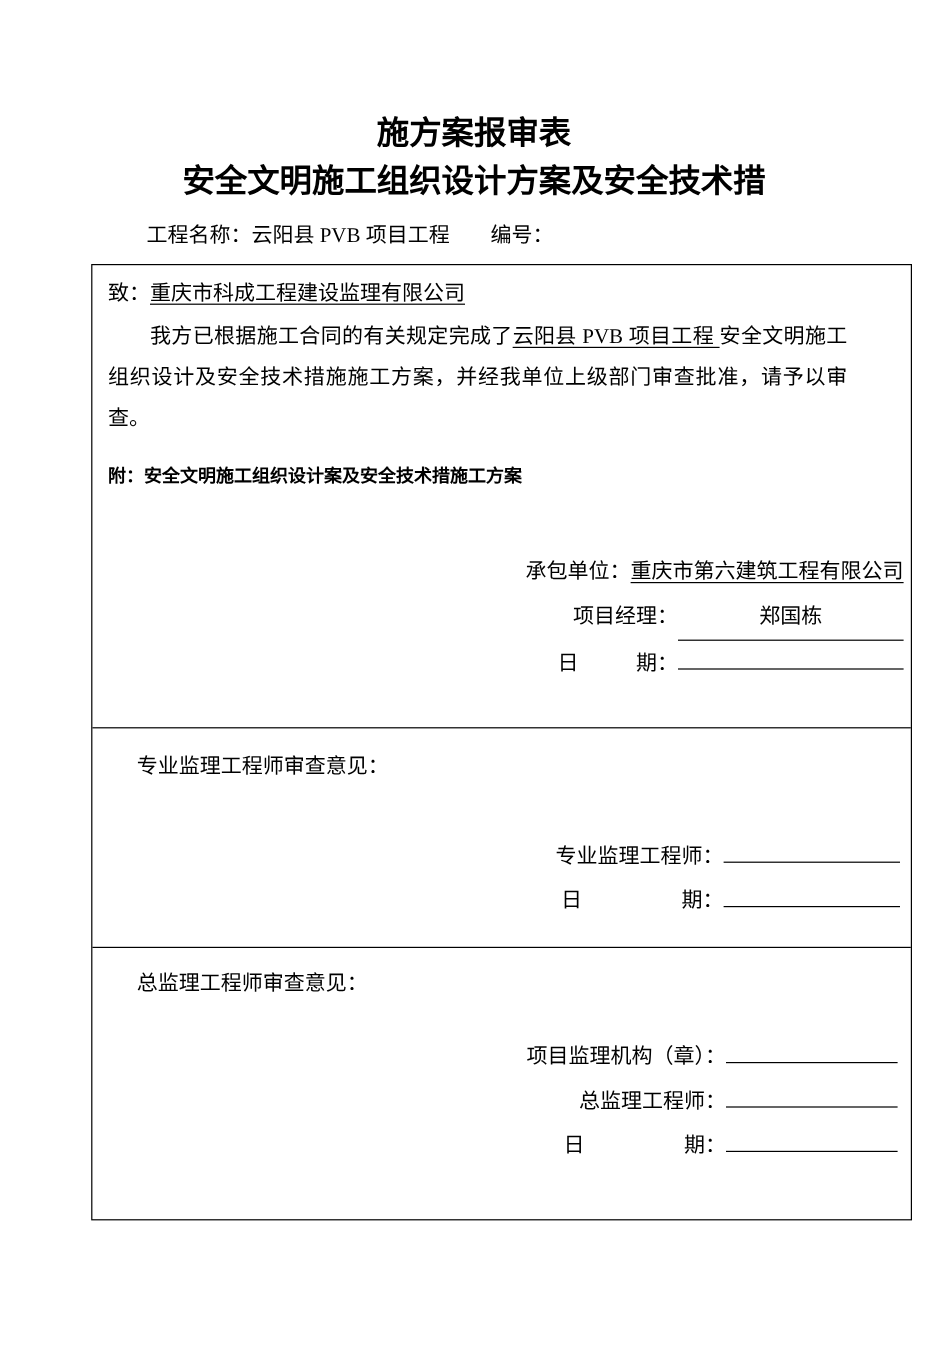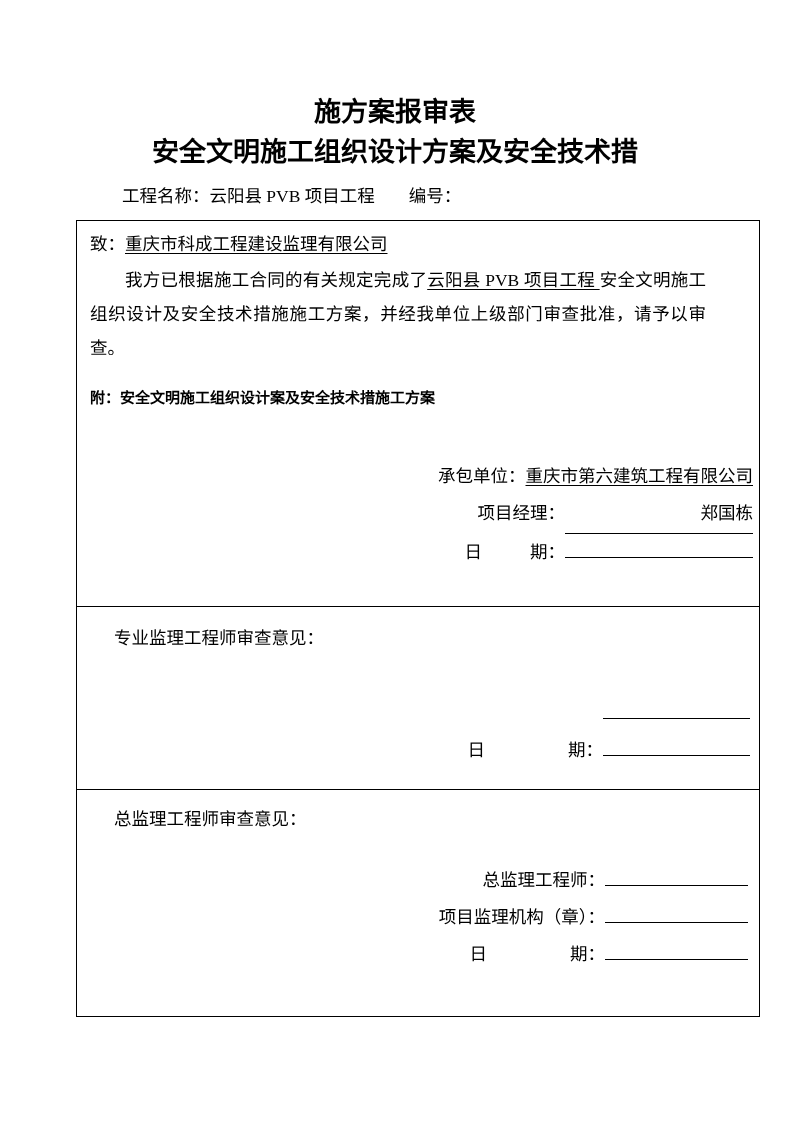--- a/index.html
+++ b/index.html
@@ -112,20 +112,21 @@
     font-size: 17.5px;
     line-height: 37px;
     white-space: nowrap;
     font-family: Liberation Serif, serif;
   }
   .sig-row { display: block; }
   .sig-label { display: inline-block; }
   .sig-fill {
     display: inline-block;
     border-bottom: 1.4px solid #000;
+    text-align: center;
     vertical-align: baseline;
     padding-bottom: 1px;
   }
 
   .sp { display: inline-block; }
 
   
   .sig-1 { top: 237px; }
   .sig-1 .sig-fill { width: 188px; }
 
@@ -192,37 +193,37 @@
           <span class="sig-label">日</span><span class="sp" style="width:48px"></span><span class="sig-label">期：</span><span class="sig-fill"></span>
         </span>
       </div>
     </div>
 
     <div class="cell c2">
       <div class="opinion-title">专业监理工程师审查意见：</div>
 
       <div class="sig-block sig-2">
         <span class="sig-row">
-          <span class="sig-fill"></span>
+          <span class="sig-label">专业监理工程师：</span><span class="sig-fill"></span>
         </span>
         <span class="sig-row">
           <span class="sig-label">日</span><span class="sp" style="width:83px"></span><span class="sig-label">期：</span><span class="sig-fill"></span>
         </span>
       </div>
     </div>
 
     <div class="cell c3">
       <div class="opinion-title t3">总监理工程师审查意见：</div>
 
       <div class="sig-block sig-3">
         <span class="sig-row">
+          <span class="sig-label">项目监理机构（章）：</span><span class="sig-fill"></span>
+        </span>
+        <span class="sig-row">
           <span class="sig-label">总监理工程师：</span><span class="sig-fill"></span>
-        </span>
-        <span class="sig-row">
-          <span class="sig-label">项目监理机构（章）：</span><span class="sig-fill"></span>
         </span>
         <span class="sig-row">
           <span class="sig-label">日</span><span class="sp" style="width:83px"></span><span class="sig-label">期：</span><span class="sig-fill"></span>
         </span>
       </div>
     </div>
 
   </div>
 </div>
 

